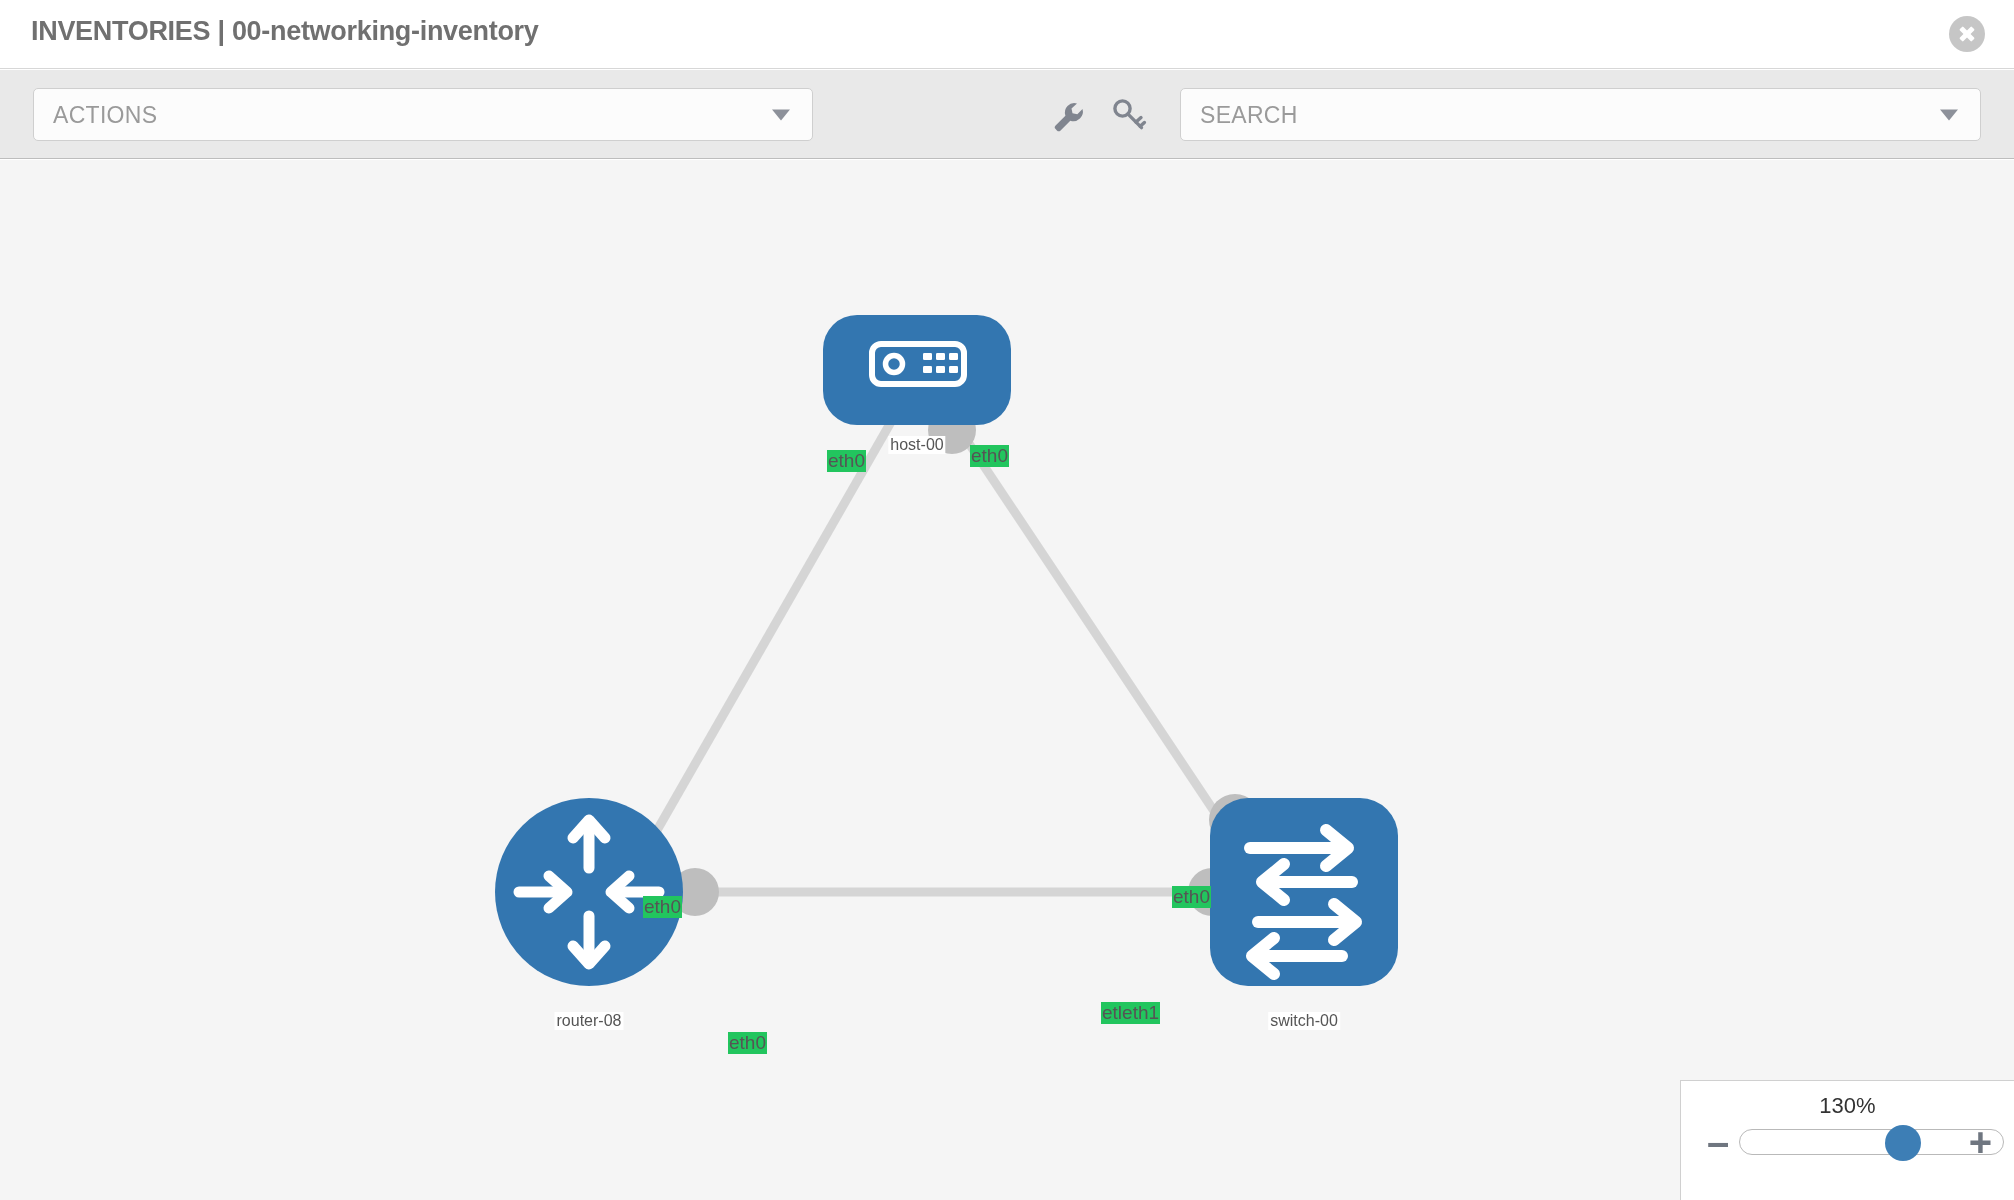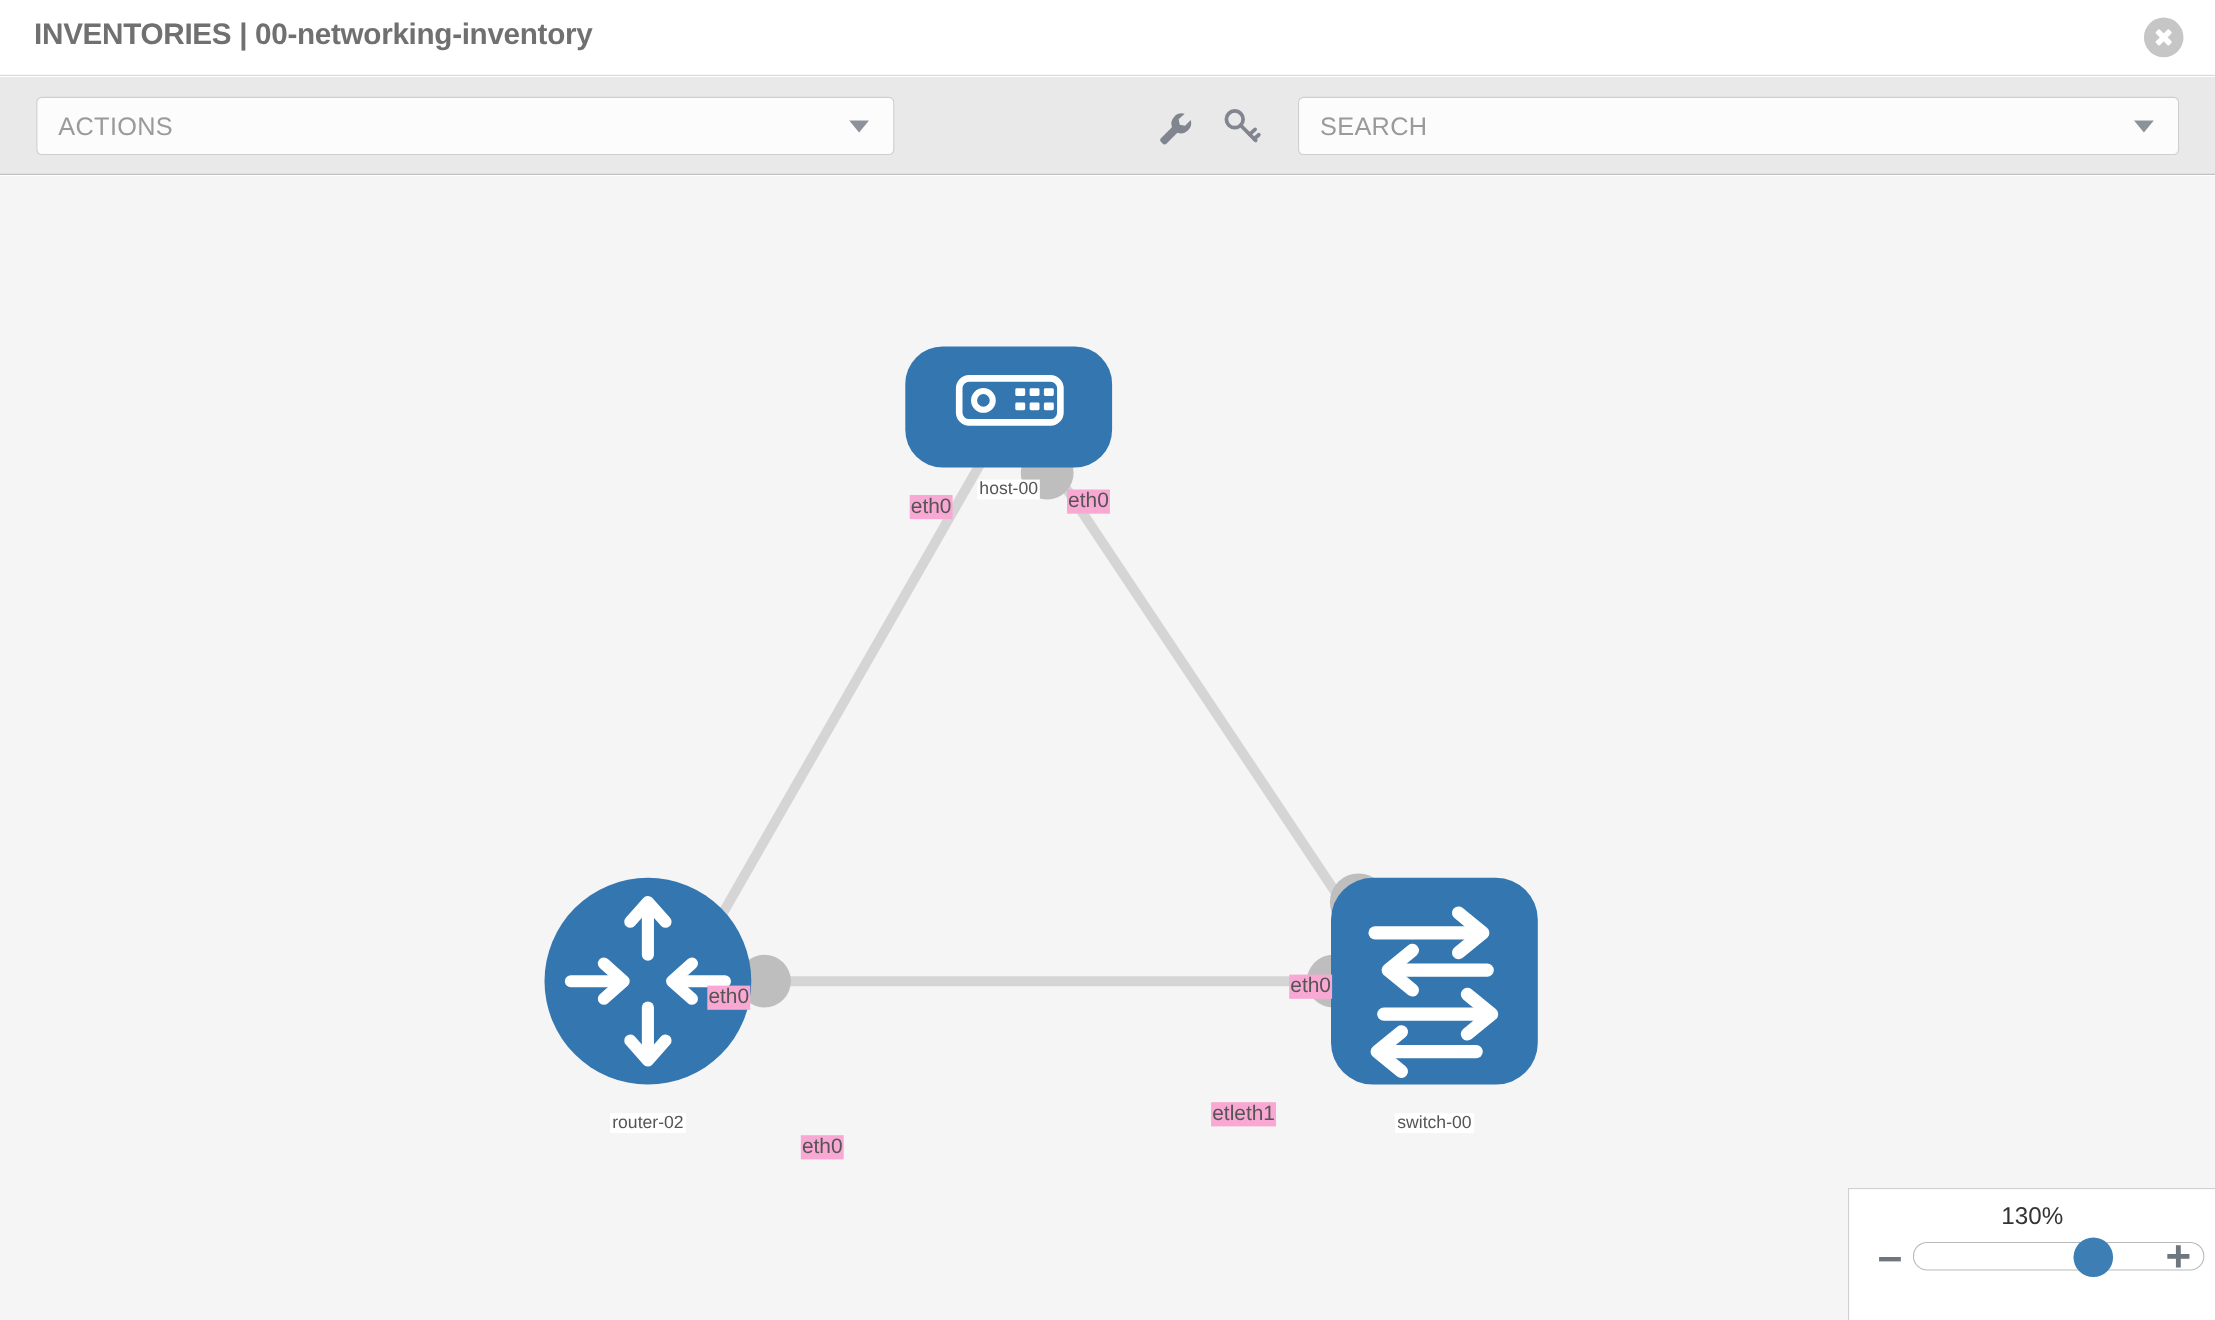--- a/index.html
+++ b/index.html
@@ -109,21 +109,21 @@
     position: absolute;
     font-size: 16px; color: #555555;
     background: #ffffff;
     white-space: nowrap;
     padding: 0 2px;
     transform: translateX(-50%);
   }
   .edge-label {
     position: absolute;
     font-size: 19px; color: #555555;
-    background: #f9a8d4;
+    background: #22c55e;
     white-space: nowrap;
     padding: 0 1px;
   }
 
   
   .zoom-panel {
     position: absolute; right: 0; bottom: 0;
     width: 334px; height: 120px;
     background: #ffffff;
     border-top: 1px solid #d0d0d0;
@@ -255,21 +255,21 @@
         <polyline points="1284,704 1262,722 1284,740"></polyline>
         <line x1="1258" y1="762" x2="1350" y2="762"></line>
         <polyline points="1334,744 1356,762 1334,780"></polyline>
         <line x1="1258" y1="796" x2="1342" y2="796"></line>
         <polyline points="1274,778 1252,796 1274,814"></polyline>
       </g>
     </g>
   </svg>
 
   <div class="node-label" style="left:917px; top:276px;">host-00</div>
-  <div class="node-label" style="left:589px; top:852px;">router-02</div>
+  <div class="node-label" style="left:589px; top:852px;">router-08</div>
   <div class="node-label" style="left:1304px;top:852px;">switch-00</div>
 
   <div class="edge-label" style="left:827px;  top:290px;">eth0</div>
   <div class="edge-label" style="left:970px;  top:285px;">eth0</div>
   <div class="edge-label" style="left:643px;  top:736px;">eth0</div>
   <div class="edge-label" style="left:1172px; top:726px;">eth0</div>
   <div class="edge-label" style="left:728px;  top:872px;">eth0</div>
   <div class="edge-label" style="left:1101px; top:842px;">etleth1</div>
 
   <div class="zoom-panel">

